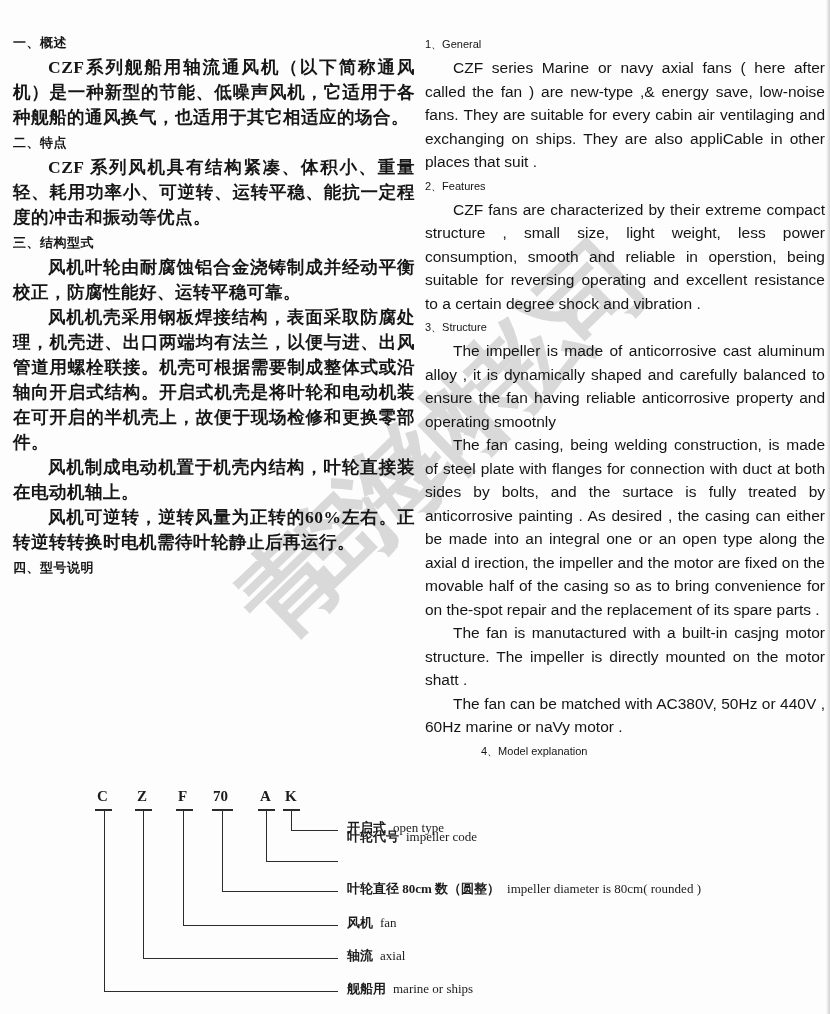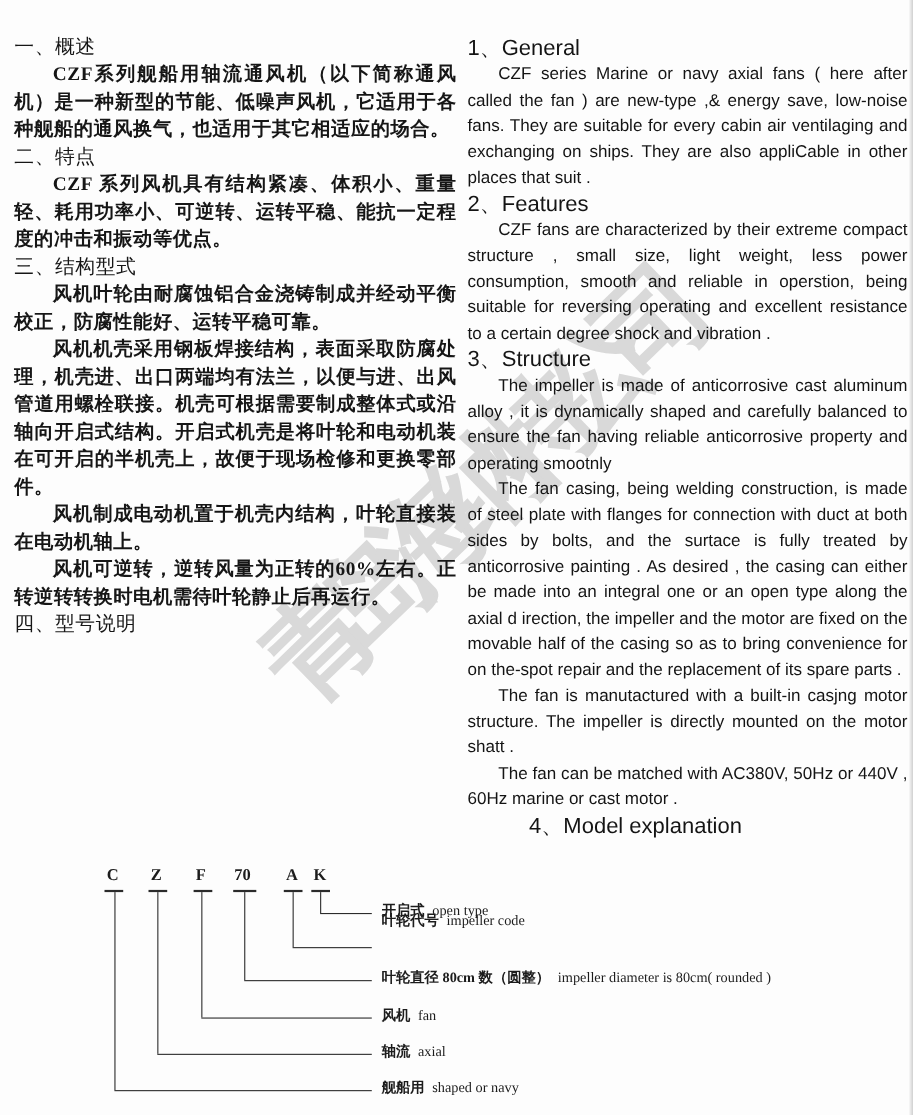--- a/index.html
+++ b/index.html
@@ -26,32 +26,32 @@
   .edge-shade{
     position:absolute;right:0;top:0;width:4px;height:100%;
     background:linear-gradient(to right,rgba(0,0,0,0),rgba(0,0,0,.18));
     z-index:3;
   }
   
   .col{position:absolute;z-index:1;text-align:justify;}
   .col-cn{left:13px;top:30px;width:402px;
     font-family:"Liberation Serif", serif;font-weight:700;
     font-size:17.5px;line-height:25px;letter-spacing:.5px;color:#161616;}
-  .col-cn h3{font-size:18px;font-weight:400;margin:0;line-height:25px;text-align:left;}
+  .col-cn h3{font-size:13px;font-weight:700;margin:0;line-height:25px;text-align:left;}
   .col-cn p{margin:0;text-indent:2em;}
   .cn-h2{margin-top:30px;}
   .cn-h3{margin-top:58px;}
   .cn-p3b{margin-top:27px;}
   .cn-p3c{margin-top:40px;}
   .cn-p3d{margin-top:26px;}
   .cn-p3e{margin-top:26px;}
   .col-en{left:425px;top:32px;width:400px;
     font-family:"Liberation Sans", sans-serif;
     font-size:15.5px;line-height:23.5px;color:#141414;}
-  .col-en h3{font-size:20px;font-weight:400;margin:0;line-height:24px;text-align:left;}
+  .col-en h3{font-size:11px;font-weight:400;margin:0;line-height:24px;text-align:left;}
   .col-en p{margin:0;text-indent:28px;}
   .en-h2{margin-top:10px;}
   .en-h3{margin-top:8px;}
   .en-p3c{margin-top:14px;}
   .en-p3d{margin-top:24px;}
   .en-p3e{margin-top:18px;}
   .en-h4{text-indent:28px;padding-left:28px;}
   
   .diagram{position:absolute;inset:0;z-index:2;}
   .code-letter{
@@ -92,32 +92,32 @@
 
   <div class="col col-en">
     <h3>1、General</h3>
     <p>CZF series Marine or navy axial fans ( here after called the fan ) are new-type ,&amp; energy save, low-noise fans. They are suitable for every cabin air ventilaging and exchanging on ships. They are also appliCable in other places that suit .</p>
     <h3 class="en-h2">2、Features</h3>
     <p>CZF fans are characterized by their extreme compact structure , small size, light weight, less power consumption, smooth and reliable in operstion, being suitable for reversing operating and excellent resistance to a certain degree shock and vibration .</p>
     <h3 class="en-h3">3、Structure</h3>
     <p>The impeller is made of anticorrosive cast aluminum alloy , it is dynamically shaped and carefully balanced to ensure the fan having reliable anticorrosive property and operating smootnly</p>
     <p>The fan casing, being welding construction, is made of steel plate with flanges for connection with duct at both sides by bolts, and the surtace is fully treated by anticorrosive painting . As desired , the casing can either be made into an integral one or an open type along the axial d irection, the impeller and the motor are fixed on the movable half of the casing so as to bring convenience for on the-spot repair and the replacement of its spare parts .</p>
     <p class="en-p3c">The fan is manutactured with a built-in casjng motor structure. The impeller is directly mounted on the motor shatt .</p>
-    <p class="en-p3e">The fan can be matched with AC380V, 50Hz or 440V , 60Hz marine or cast motor .</p>
+    <p class="en-p3e">The fan can be matched with AC380V, 50Hz or 440V , 60Hz marine or naVy motor .</p>
     <h3 class="en-h4">4、Model explanation</h3>
   </div>
 
   <div class="diagram">
 
     <span class="code-letter" style="left:97px">C</span>
     <div class="code-underline" style="left:95px;width:17px"></div>
     <div class="vline" style="left:104px;top:811px;height:180px"></div>
     <div class="hline" style="left:104px;top:991px;width:234px"></div>
     <div class="dlabel" style="top:980px">
-      <span class="cn">舰船用</span><span class="en">shaped or navy</span>
+      <span class="cn">舰船用</span><span class="en">marine or ships</span>
     </div>
 
     <span class="code-letter" style="left:137px">Z</span>
     <div class="code-underline" style="left:135px;width:17px"></div>
     <div class="vline" style="left:143px;top:811px;height:147px"></div>
     <div class="hline" style="left:143px;top:958px;width:195px"></div>
     <div class="dlabel" style="top:947px">
       <span class="cn">轴流</span><span class="en">axial</span>
     </div>
 

